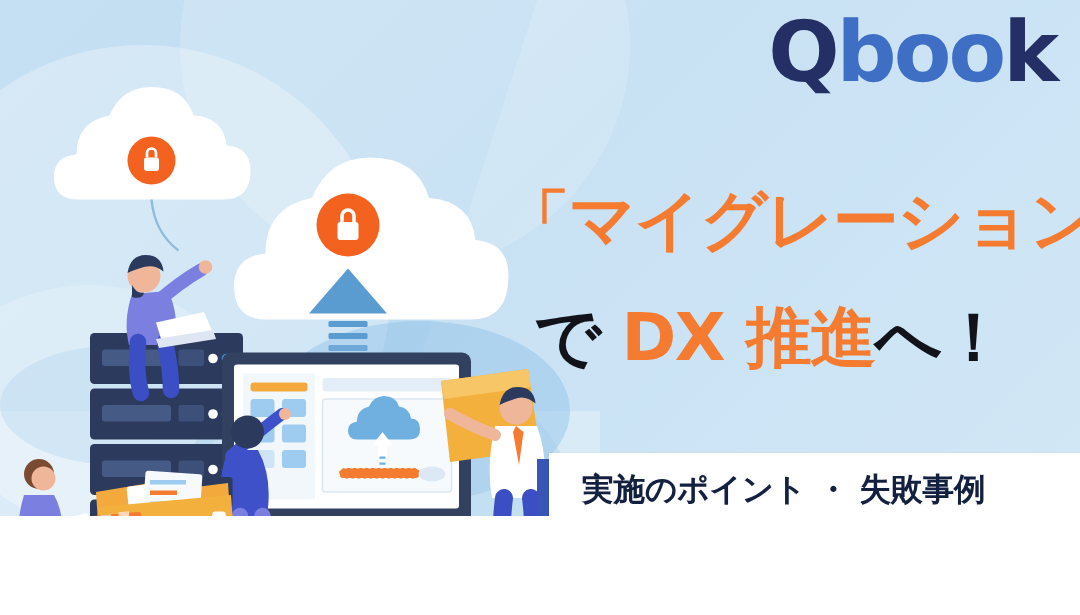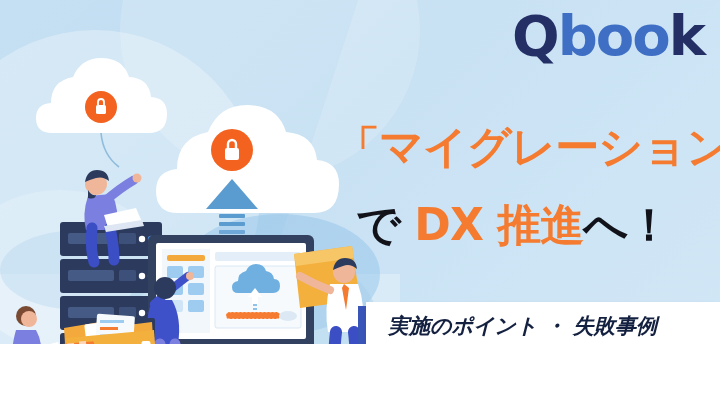--- a/index.html
+++ b/index.html
@@ -117,21 +117,20 @@
     background: #3a55b8;
   }
   #sub-banner-text {
     font-size: 21px;
     font-weight: bold;
     color: #13203f;
     margin-left: 22px;
     letter-spacing: 0px;
     font-family: "DejaVu Sans", sans-serif;
     white-space: nowrap;
-    font-style: italic;
   }
 
   
   #illustration {
     position: absolute;
     left: 0; top: 0;
     width: 400px; height: 410px;
   }
 </style>
 </head>

